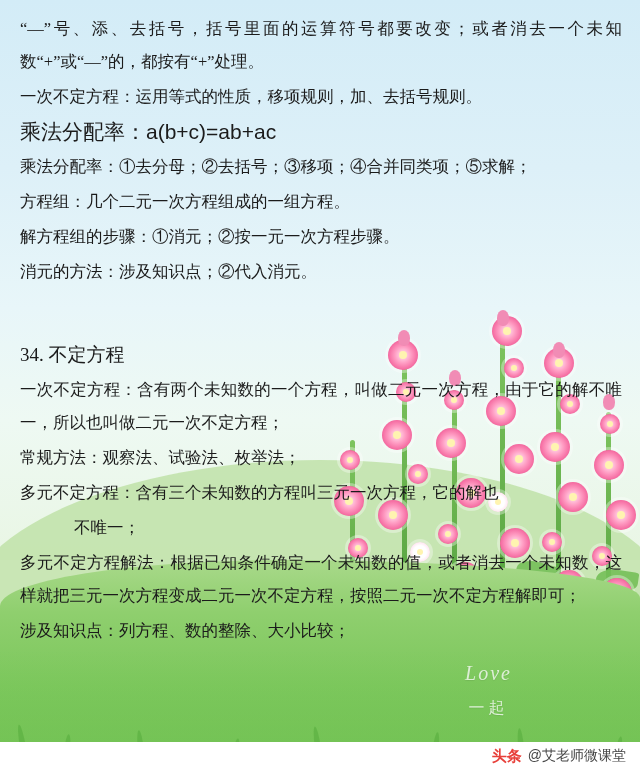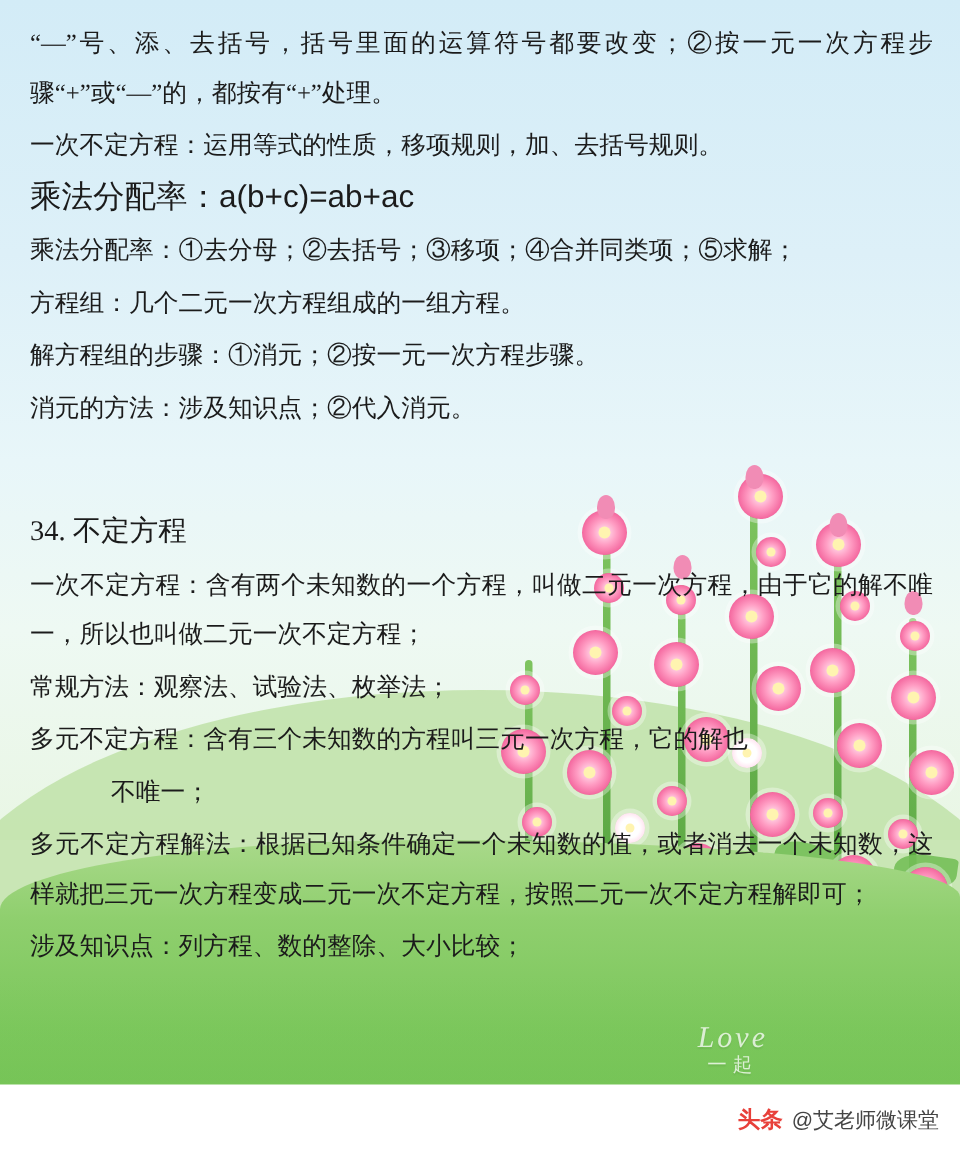--- a/index.html
+++ b/index.html
@@ -119,25 +119,25 @@
     font-family: "Liberation Serif", serif;
     font-style: italic;
     font-size: 20px;
     color: rgba(255,255,255,.75);
     letter-spacing: 2px;
     text-shadow: 0 1px 1px rgba(0,0,0,.08);
     line-height: 1;
   }
   .watermark .wm-sub {
     display: block;
-    font-size: 13px;
+    font-size: 16px;
     font-style: normal;
     letter-spacing: 4px;
     text-align: center;
-    margin-top: 1px;
+    margin-top: 17px;
   }
   
   .content {
     position: relative;
     z-index: 3;
     padding: 12px 18px 0 20px;
     color: #1b1b1b;
     font-size: 16.5px;
     line-height: 33px;
     text-align: justify;
@@ -159,21 +159,21 @@
     height: 22px;
   }
   .mono {
     font-family: "Liberation Sans", "DejaVu Sans", sans-serif;
     font-size: 21px;
   }
   
   .footer {
     position: absolute;
     left: 0; right: 0; bottom: 0;
-    height: 47px;
+    height: 28px;
     background: #ffffff;
     z-index: 5;
     display: flex;
     align-items: center;
     justify-content: flex-end;
     padding-right: 14px;
     box-sizing: border-box;
   }
   .footer-brand {
     display: flex;
@@ -271,21 +271,21 @@
     <div class="grass-blade" style="left:520px;transform:rotate(-5deg);height:42px;"></div>
     <div class="grass-blade" style="left:612px;transform:rotate(10deg);height:34px;"></div>
   </div>
 
   <div class="watermark">
     <span>Love</span>
     <span class="wm-sub">一起</span>
   </div>
 
   <div class="content">
-    <p class="para">“—”号、添、去括号，括号里面的运算符号都要改变；②按一元一次方程步骤“+”或“—”的，都按有“+”处理。</p>
+    <p class="para">“—”号、添、去括号，括号里面的运算符号都要改变；或者消去一个未知数“+”或“—”的，都按有“+”处理。</p>
     <p class="para">一次不定方程：运用等式的性质，移项规则，加、去括号规则。</p>
     <p class="para mono">乘法分配率：a(b+c)=ab+ac</p>
     <p class="para">乘法分配率：①去分母；②去括号；③移项；④合并同类项；⑤求解；</p>
     <p class="para">方程组：几个二元一次方程组成的一组方程。</p>
     <p class="para">解方程组的步骤：①消元；②按一元一次方程步骤。</p>
     <p class="para">消元的方法：涉及知识点；②代入消元。</p>
 
     <div class="spacer"></div>
 
     <p class="heading">34. 不定方程</p>

